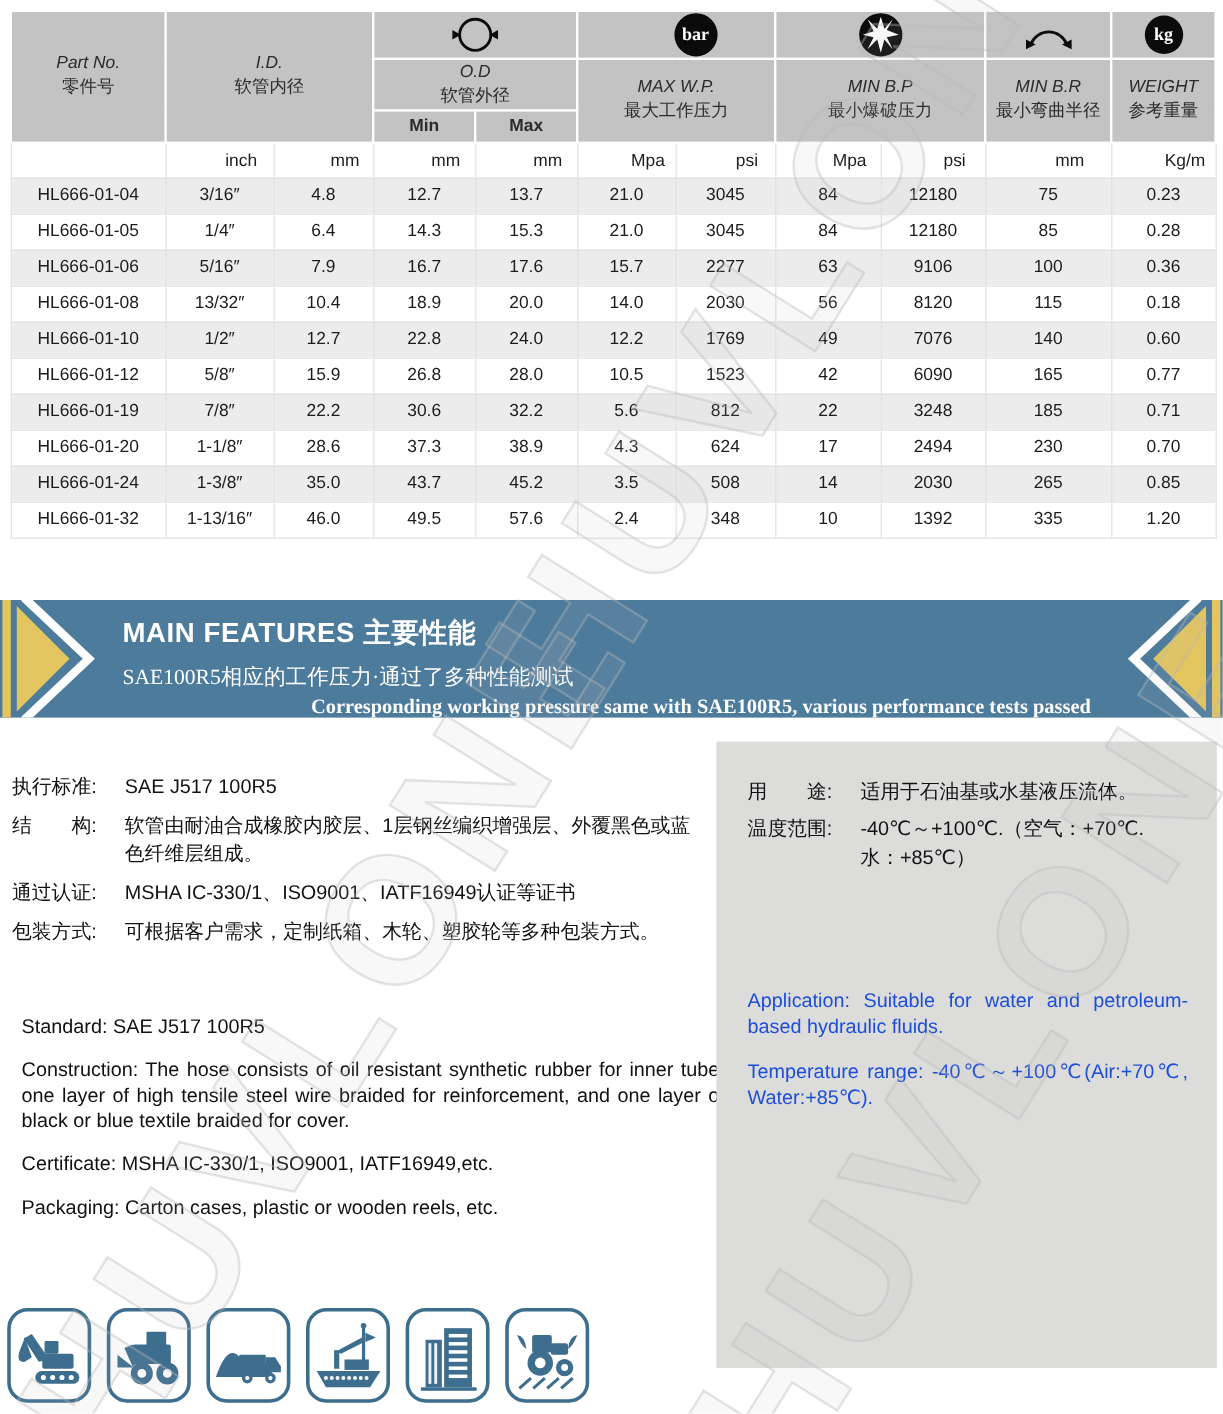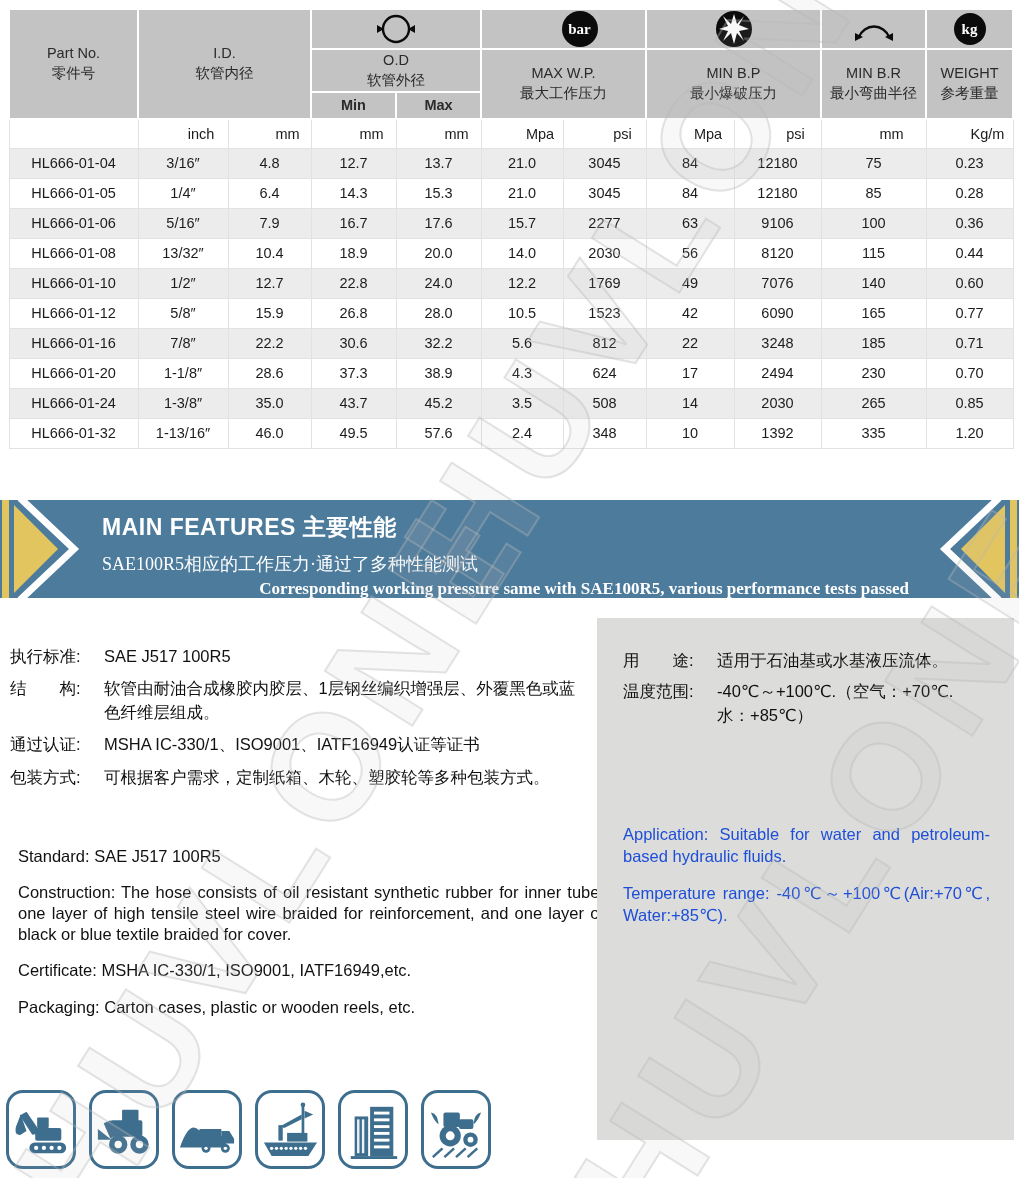--- a/index.html
+++ b/index.html
@@ -12,21 +12,21 @@
         -webkit-text-stroke:2px rgba(185,185,185,0.38);
         transform:rotate(-58deg); pointer-events:none; z-index:3; }
 
   
   .spec-table { position:absolute; left:8px; top:8px; width:1004px; border-collapse:collapse; table-layout:fixed; z-index:2; }
   .spec-table thead th { background:#c3c3c3; border:2px solid #ffffff; font-weight:500; color:#2b2b2b;
         text-align:center; vertical-align:middle; font-size:14.5px; line-height:1.35; }
   .spec-table .icons-row th { height:40px; }
   .spec-table .labels-row th { height:43px; }
   .spec-table .subs-row th { height:27px; font-weight:600; }
-  .hdr-two-line .en { display:block; }
+  .hdr-two-line .en { display:block;font-style:italic; }
   .hdr-two-line .cn { display:block; }
   .spec-table td { text-align:center; vertical-align:middle; font-size:14.5px; color:#1c1c1c;
         border:1px solid #e2e2e2; height:30px; background:#fff; }
   .spec-table tbody tr.odd td { background:#ececec; }
   .units-row td { height:29px;padding-left:36px; }
 
   .badge { display:inline-flex; align-items:center; justify-content:center; background:#0b0b0b; color:#fff;
         border-radius:50%; font-family:"Liberation Serif","DejaVu Serif",serif; font-weight:bold; }
   .badge.bar { width:36px; height:36px; font-size:15px;margin-left:32px; }
   .badge.kg  { width:32px; height:32px; font-size:15px; }
@@ -210,21 +210,21 @@
           <td>HL666-01-08</td>
           <td>13/32″</td>
           <td>10.4</td>
           <td>18.9</td>
           <td>20.0</td>
           <td>14.0</td>
           <td>2030</td>
           <td>56</td>
           <td>8120</td>
           <td>115</td>
-          <td>0.44</td>
+          <td>0.18</td>
         </tr>
         <tr class="odd">
           <td>HL666-01-10</td>
           <td>1/2″</td>
           <td>12.7</td>
           <td>22.8</td>
           <td>24.0</td>
           <td>12.2</td>
           <td>1769</td>
           <td>49</td>
@@ -239,21 +239,21 @@
           <td>26.8</td>
           <td>28.0</td>
           <td>10.5</td>
           <td>1523</td>
           <td>42</td>
           <td>6090</td>
           <td>165</td>
           <td>0.77</td>
         </tr>
         <tr class="odd">
-          <td>HL666-01-16</td>
+          <td>HL666-01-19</td>
           <td>7/8″</td>
           <td>22.2</td>
           <td>30.6</td>
           <td>32.2</td>
           <td>5.6</td>
           <td>812</td>
           <td>22</td>
           <td>3248</td>
           <td>185</td>
           <td>0.71</td>

